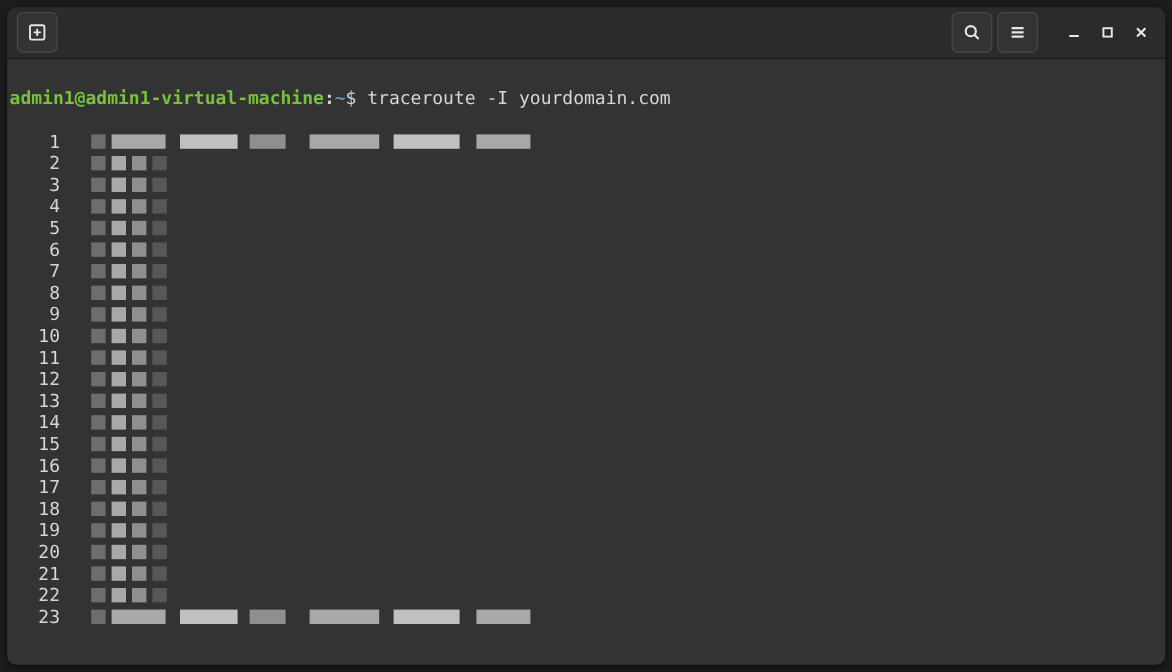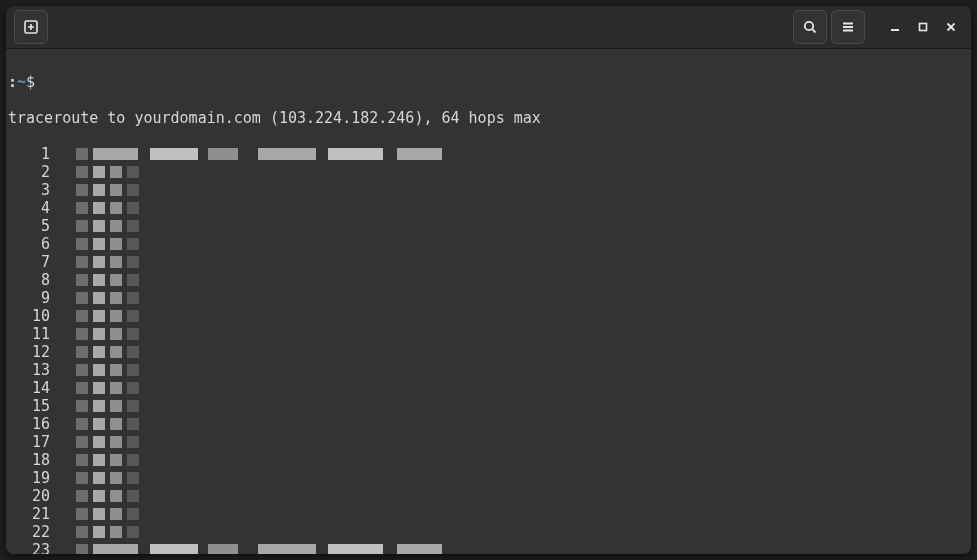--- a/index.html
+++ b/index.html
@@ -139,19 +139,18 @@
       <div class="tb-win">
         <svg width="12" height="12" viewBox="0 0 12 12" stroke="#e6e6e6" stroke-width="1.8">
           <line x1="2.5" y1="2.5" x2="9.5" y2="9.5"></line>
           <line x1="9.5" y1="2.5" x2="2.5" y2="9.5"></line>
         </svg>
       </div>
     </div>
   </div>
 
   <div class="terminal">
-<div class="row"><span class="prompt-colon">:</span><span class="prompt-path">~</span><span class="prompt-dollar">$</span><span> </span></div>
-<div class="row">traceroute to yourdomain.com (103.224.182.246), 64 hops max</div>
+<div class="row"><span class="prompt-user">admin1@admin1-virtual-machine</span><span class="prompt-colon">:</span><span class="prompt-path">~</span><span class="prompt-dollar">$</span><span> </span><span class="cmd">traceroute -I yourdomain.com</span></div>
 <div id="hops-container"><div class="row"><span class="hopnum"> 1</span><span>  </span><span class="pixrow"><span class="pix g1" style="width: 12px;"></span><span class="pix gap" style="width: 5px;"></span><span class="pix g3" style="width: 45px;"></span><span class="pix gap" style="width: 12px;"></span><span class="pix g4" style="width: 48px;"></span><span class="pix gap" style="width: 10px;"></span><span class="pix g2" style="width: 30px;"></span><span class="pix gap" style="width: 20px;"></span><span class="pix g3" style="width: 58px;"></span><span class="pix gap" style="width: 12px;"></span><span class="pix g4" style="width: 55px;"></span><span class="pix gap" style="width: 14px;"></span><span class="pix g3" style="width: 45px;"></span></span></div><div class="row"><span class="hopnum"> 2</span><span>  </span><span class="pixrow"><span class="pix g1" style="width: 12px;"></span><span class="pix gap" style="width: 5px;"></span><span class="pix g3" style="width: 12px;"></span><span class="pix gap" style="width: 5px;"></span><span class="pix g2" style="width: 12px;"></span><span class="pix gap" style="width: 5px;"></span><span class="pix g5" style="width: 12px;"></span></span></div><div class="row"><span class="hopnum"> 3</span><span>  </span><span class="pixrow"><span class="pix g1" style="width: 12px;"></span><span class="pix gap" style="width: 5px;"></span><span class="pix g3" style="width: 12px;"></span><span class="pix gap" style="width: 5px;"></span><span class="pix g2" style="width: 12px;"></span><span class="pix gap" style="width: 5px;"></span><span class="pix g5" style="width: 12px;"></span></span></div><div class="row"><span class="hopnum"> 4</span><span>  </span><span class="pixrow"><span class="pix g1" style="width: 12px;"></span><span class="pix gap" style="width: 5px;"></span><span class="pix g3" style="width: 12px;"></span><span class="pix gap" style="width: 5px;"></span><span class="pix g2" style="width: 12px;"></span><span class="pix gap" style="width: 5px;"></span><span class="pix g5" style="width: 12px;"></span></span></div><div class="row"><span class="hopnum"> 5</span><span>  </span><span class="pixrow"><span class="pix g1" style="width: 12px;"></span><span class="pix gap" style="width: 5px;"></span><span class="pix g3" style="width: 12px;"></span><span class="pix gap" style="width: 5px;"></span><span class="pix g2" style="width: 12px;"></span><span class="pix gap" style="width: 5px;"></span><span class="pix g5" style="width: 12px;"></span></span></div><div class="row"><span class="hopnum"> 6</span><span>  </span><span class="pixrow"><span class="pix g1" style="width: 12px;"></span><span class="pix gap" style="width: 5px;"></span><span class="pix g3" style="width: 12px;"></span><span class="pix gap" style="width: 5px;"></span><span class="pix g2" style="width: 12px;"></span><span class="pix gap" style="width: 5px;"></span><span class="pix g5" style="width: 12px;"></span></span></div><div class="row"><span class="hopnum"> 7</span><span>  </span><span class="pixrow"><span class="pix g1" style="width: 12px;"></span><span class="pix gap" style="width: 5px;"></span><span class="pix g3" style="width: 12px;"></span><span class="pix gap" style="width: 5px;"></span><span class="pix g2" style="width: 12px;"></span><span class="pix gap" style="width: 5px;"></span><span class="pix g5" style="width: 12px;"></span></span></div><div class="row"><span class="hopnum"> 8</span><span>  </span><span class="pixrow"><span class="pix g1" style="width: 12px;"></span><span class="pix gap" style="width: 5px;"></span><span class="pix g3" style="width: 12px;"></span><span class="pix gap" style="width: 5px;"></span><span class="pix g2" style="width: 12px;"></span><span class="pix gap" style="width: 5px;"></span><span class="pix g5" style="width: 12px;"></span></span></div><div class="row"><span class="hopnum"> 9</span><span>  </span><span class="pixrow"><span class="pix g1" style="width: 12px;"></span><span class="pix gap" style="width: 5px;"></span><span class="pix g3" style="width: 12px;"></span><span class="pix gap" style="width: 5px;"></span><span class="pix g2" style="width: 12px;"></span><span class="pix gap" style="width: 5px;"></span><span class="pix g5" style="width: 12px;"></span></span></div><div class="row"><span class="hopnum">10</span><span>  </span><span class="pixrow"><span class="pix g1" style="width: 12px;"></span><span class="pix gap" style="width: 5px;"></span><span class="pix g3" style="width: 12px;"></span><span class="pix gap" style="width: 5px;"></span><span class="pix g2" style="width: 12px;"></span><span class="pix gap" style="width: 5px;"></span><span class="pix g5" style="width: 12px;"></span></span></div><div class="row"><span class="hopnum">11</span><span>  </span><span class="pixrow"><span class="pix g1" style="width: 12px;"></span><span class="pix gap" style="width: 5px;"></span><span class="pix g3" style="width: 12px;"></span><span class="pix gap" style="width: 5px;"></span><span class="pix g2" style="width: 12px;"></span><span class="pix gap" style="width: 5px;"></span><span class="pix g5" style="width: 12px;"></span></span></div><div class="row"><span class="hopnum">12</span><span>  </span><span class="pixrow"><span class="pix g1" style="width: 12px;"></span><span class="pix gap" style="width: 5px;"></span><span class="pix g3" style="width: 12px;"></span><span class="pix gap" style="width: 5px;"></span><span class="pix g2" style="width: 12px;"></span><span class="pix gap" style="width: 5px;"></span><span class="pix g5" style="width: 12px;"></span></span></div><div class="row"><span class="hopnum">13</span><span>  </span><span class="pixrow"><span class="pix g1" style="width: 12px;"></span><span class="pix gap" style="width: 5px;"></span><span class="pix g3" style="width: 12px;"></span><span class="pix gap" style="width: 5px;"></span><span class="pix g2" style="width: 12px;"></span><span class="pix gap" style="width: 5px;"></span><span class="pix g5" style="width: 12px;"></span></span></div><div class="row"><span class="hopnum">14</span><span>  </span><span class="pixrow"><span class="pix g1" style="width: 12px;"></span><span class="pix gap" style="width: 5px;"></span><span class="pix g3" style="width: 12px;"></span><span class="pix gap" style="width: 5px;"></span><span class="pix g2" style="width: 12px;"></span><span class="pix gap" style="width: 5px;"></span><span class="pix g5" style="width: 12px;"></span></span></div><div class="row"><span class="hopnum">15</span><span>  </span><span class="pixrow"><span class="pix g1" style="width: 12px;"></span><span class="pix gap" style="width: 5px;"></span><span class="pix g3" style="width: 12px;"></span><span class="pix gap" style="width: 5px;"></span><span class="pix g2" style="width: 12px;"></span><span class="pix gap" style="width: 5px;"></span><span class="pix g5" style="width: 12px;"></span></span></div><div class="row"><span class="hopnum">16</span><span>  </span><span class="pixrow"><span class="pix g1" style="width: 12px;"></span><span class="pix gap" style="width: 5px;"></span><span class="pix g3" style="width: 12px;"></span><span class="pix gap" style="width: 5px;"></span><span class="pix g2" style="width: 12px;"></span><span class="pix gap" style="width: 5px;"></span><span class="pix g5" style="width: 12px;"></span></span></div><div class="row"><span class="hopnum">17</span><span>  </span><span class="pixrow"><span class="pix g1" style="width: 12px;"></span><span class="pix gap" style="width: 5px;"></span><span class="pix g3" style="width: 12px;"></span><span class="pix gap" style="width: 5px;"></span><span class="pix g2" style="width: 12px;"></span><span class="pix gap" style="width: 5px;"></span><span class="pix g5" style="width: 12px;"></span></span></div><div class="row"><span class="hopnum">18</span><span>  </span><span class="pixrow"><span class="pix g1" style="width: 12px;"></span><span class="pix gap" style="width: 5px;"></span><span class="pix g3" style="width: 12px;"></span><span class="pix gap" style="width: 5px;"></span><span class="pix g2" style="width: 12px;"></span><span class="pix gap" style="width: 5px;"></span><span class="pix g5" style="width: 12px;"></span></span></div><div class="row"><span class="hopnum">19</span><span>  </span><span class="pixrow"><span class="pix g1" style="width: 12px;"></span><span class="pix gap" style="width: 5px;"></span><span class="pix g3" style="width: 12px;"></span><span class="pix gap" style="width: 5px;"></span><span class="pix g2" style="width: 12px;"></span><span class="pix gap" style="width: 5px;"></span><span class="pix g5" style="width: 12px;"></span></span></div><div class="row"><span class="hopnum">20</span><span>  </span><span class="pixrow"><span class="pix g1" style="width: 12px;"></span><span class="pix gap" style="width: 5px;"></span><span class="pix g3" style="width: 12px;"></span><span class="pix gap" style="width: 5px;"></span><span class="pix g2" style="width: 12px;"></span><span class="pix gap" style="width: 5px;"></span><span class="pix g5" style="width: 12px;"></span></span></div><div class="row"><span class="hopnum">21</span><span>  </span><span class="pixrow"><span class="pix g1" style="width: 12px;"></span><span class="pix gap" style="width: 5px;"></span><span class="pix g3" style="width: 12px;"></span><span class="pix gap" style="width: 5px;"></span><span class="pix g2" style="width: 12px;"></span><span class="pix gap" style="width: 5px;"></span><span class="pix g5" style="width: 12px;"></span></span></div><div class="row"><span class="hopnum">22</span><span>  </span><span class="pixrow"><span class="pix g1" style="width: 12px;"></span><span class="pix gap" style="width: 5px;"></span><span class="pix g3" style="width: 12px;"></span><span class="pix gap" style="width: 5px;"></span><span class="pix g2" style="width: 12px;"></span><span class="pix gap" style="width: 5px;"></span><span class="pix g5" style="width: 12px;"></span></span></div><div class="row"><span class="hopnum">23</span><span>  </span><span class="pixrow"><span class="pix g1" style="width: 12px;"></span><span class="pix gap" style="width: 5px;"></span><span class="pix g3" style="width: 45px;"></span><span class="pix gap" style="width: 12px;"></span><span class="pix g4" style="width: 48px;"></span><span class="pix gap" style="width: 10px;"></span><span class="pix g2" style="width: 30px;"></span><span class="pix gap" style="width: 20px;"></span><span class="pix g3" style="width: 58px;"></span><span class="pix gap" style="width: 12px;"></span><span class="pix g4" style="width: 55px;"></span><span class="pix gap" style="width: 14px;"></span><span class="pix g3" style="width: 45px;"></span></span></div></div>
 
   </div>
 
 </div>
 
 </body></html>

